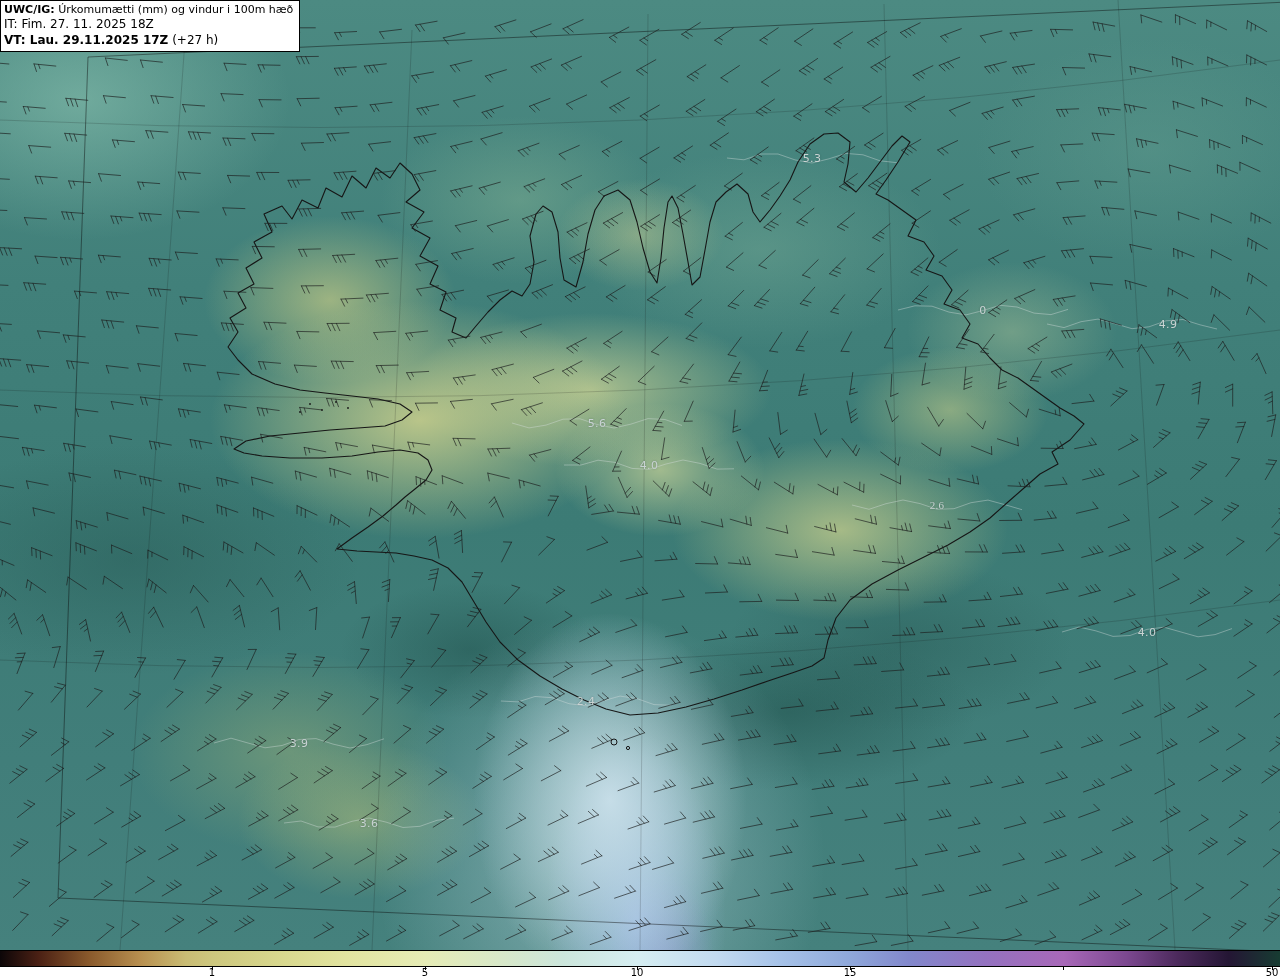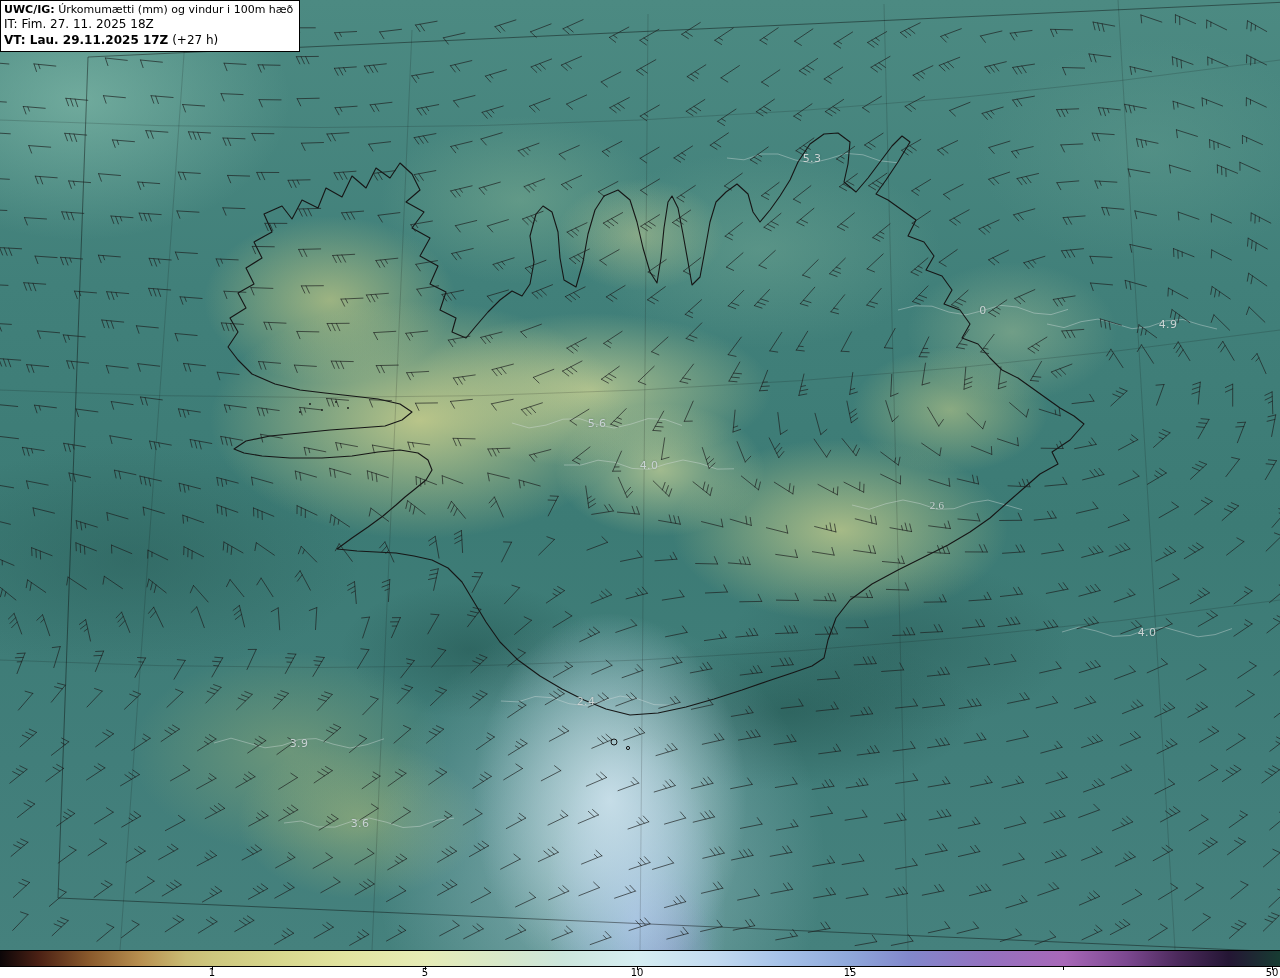--- a/index.html
+++ b/index.html
@@ -127,21 +127,21 @@
     <div id="labels">
         <span class="clabel" style="left: 812px; top: 158px;">5.3</span>
         <span class="clabel" style="left: 1132px; top: 324px; margin-left: 36px;">4.9</span>
         <span class="clabel" style="left: 983px; top: 310px;">0</span>
         <span class="clabel" style="left: 597px; top: 423px;">5.6</span>
         <span class="clabel" style="left: 649px; top: 465px;">4.0</span>
         <span class="clabel" style="left: 937px; top: 505px; font-family: Liberation Serif, serif;">2.6</span>
         <span class="clabel" style="left: 1147px; top: 632px;">4.0</span>
         <span class="clabel" style="left: 586px; top: 701px;">2.4</span>
         <span class="clabel" style="left: 299px; top: 743px;">3.9</span>
-        <span class="clabel" style="left: 360px; top: 823px;">3.6</span>
+        <span class="clabel" style="left: 369px; top: 823px;">3.6</span>
       </div>
 
     <div id="titlebox">
       <div class="t1">
         <span class="b">UWC/IG:</span>
         <span>Úrkomumætti (mm) og vindur i 100m hæð</span>
       </div>
       <div class="t2">IT: Fim. 27. 11. 2025 18Z</div>
       <div class="t3">
         <span class="b">VT: Lau. 29.11.2025 17Z</span>

